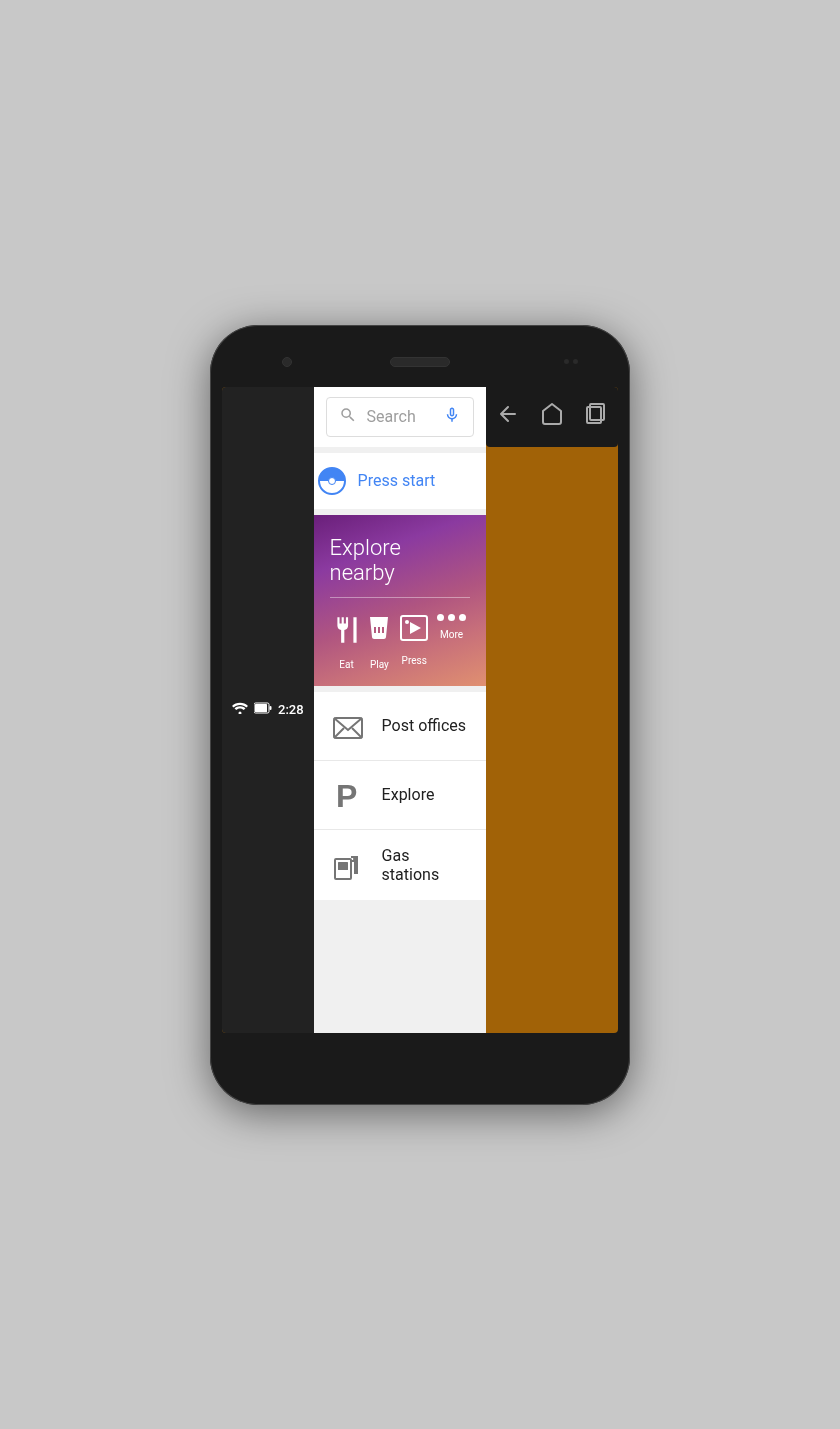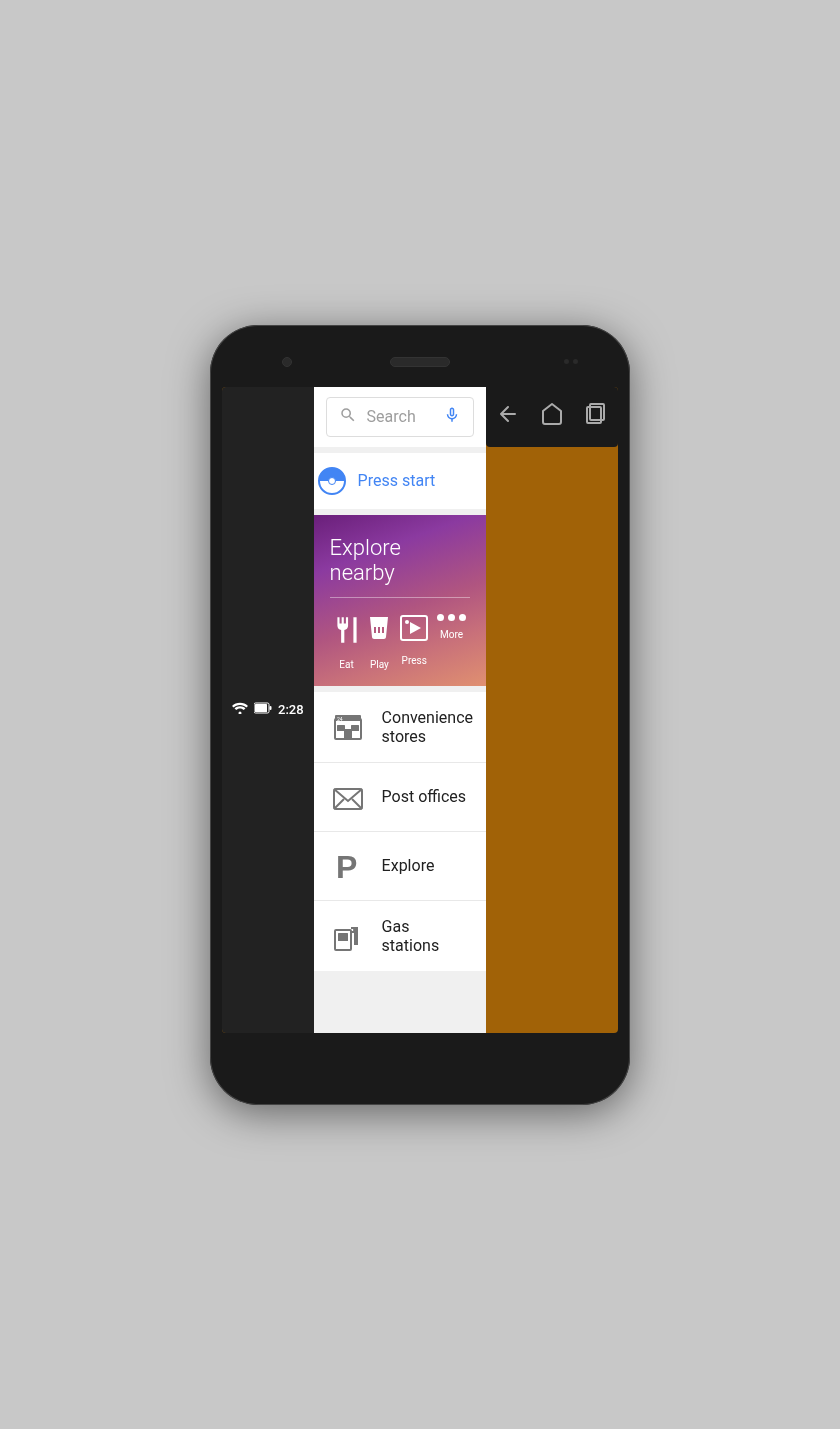--- a/index.html
+++ b/index.html
@@ -389,33 +389,20 @@
               <div class="category-dot"></div>
             </div>
             <span class="category-label">More</span>
           </div>
 
         </div>
       </div>
 
       <div class="nearby-list">
 
-        <div class="nearby-item">
-          <div class="nearby-item-icon">
-            <svg width="32" height="32" viewBox="0 0 32 32" fill="#757575">
-              <rect x="3" y="8" width="26" height="20" rx="1" fill="none" stroke="#757575" stroke-width="2"></rect>
-              <rect x="3" y="4" width="26" height="6" rx="1"></rect>
-              <rect x="12" y="18" width="8" height="10" rx="1"></rect>
-              <text x="5" y="10" font-size="5" fill="white">24</text>
-              <rect x="5" y="14" width="8" height="6" rx="0.5"></rect>
-              <rect x="19" y="14" width="8" height="6" rx="0.5"></rect>
-            </svg>
-          </div>
-          <span class="nearby-item-text">Convenience stores</span>
-        </div>
 
         <div class="nearby-item">
           <div class="nearby-item-icon">
             <svg width="32" height="28" viewBox="0 0 32 28" fill="#757575">
               <rect x="2" y="6" width="28" height="20" rx="2" fill="none" stroke="#757575" stroke-width="2"></rect>
               <polyline points="2,6 16,18 30,6" fill="none" stroke="#757575" stroke-width="2"></polyline>
               <line x1="2" y1="26" x2="12" y2="16" stroke="#757575" stroke-width="2"></line>
               <line x1="30" y1="26" x2="20" y2="16" stroke="#757575" stroke-width="2"></line>
             </svg>
           </div>

